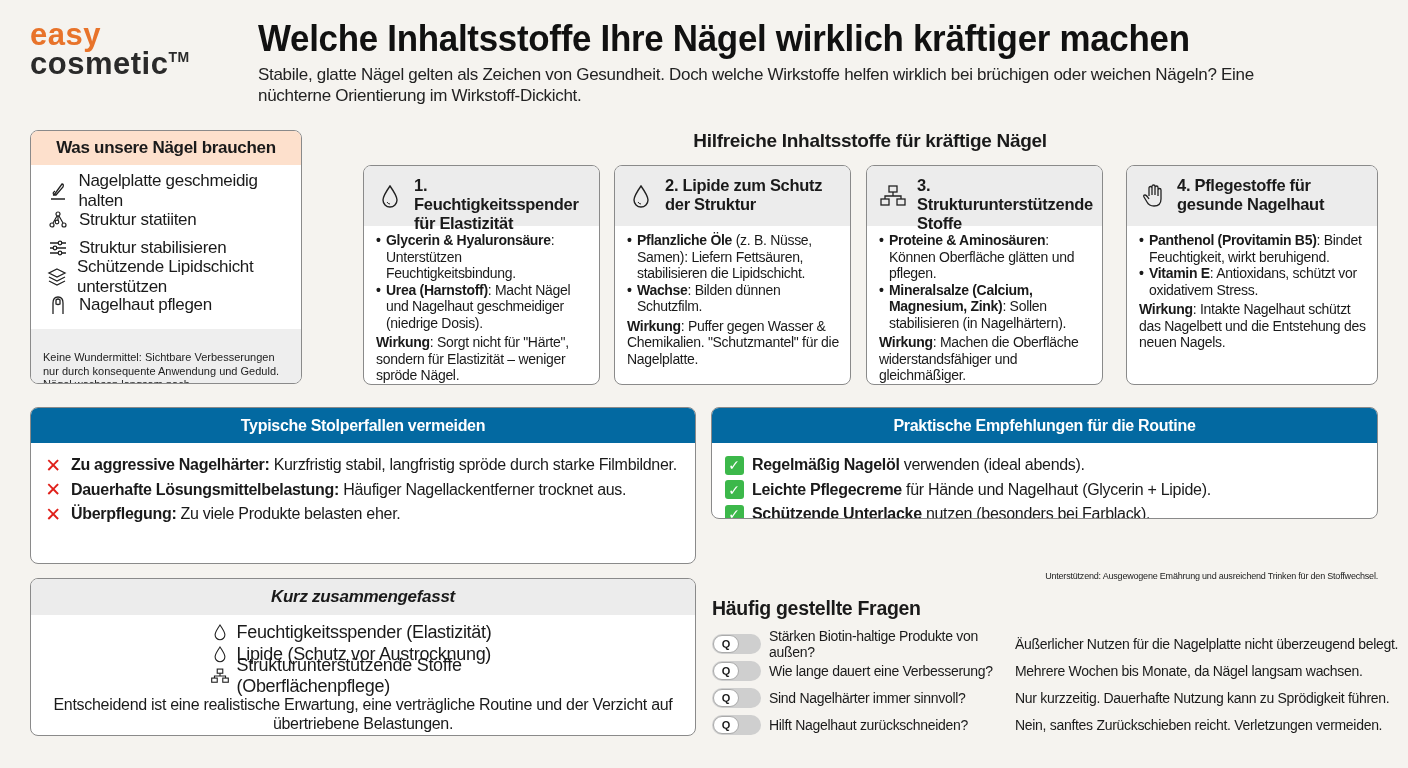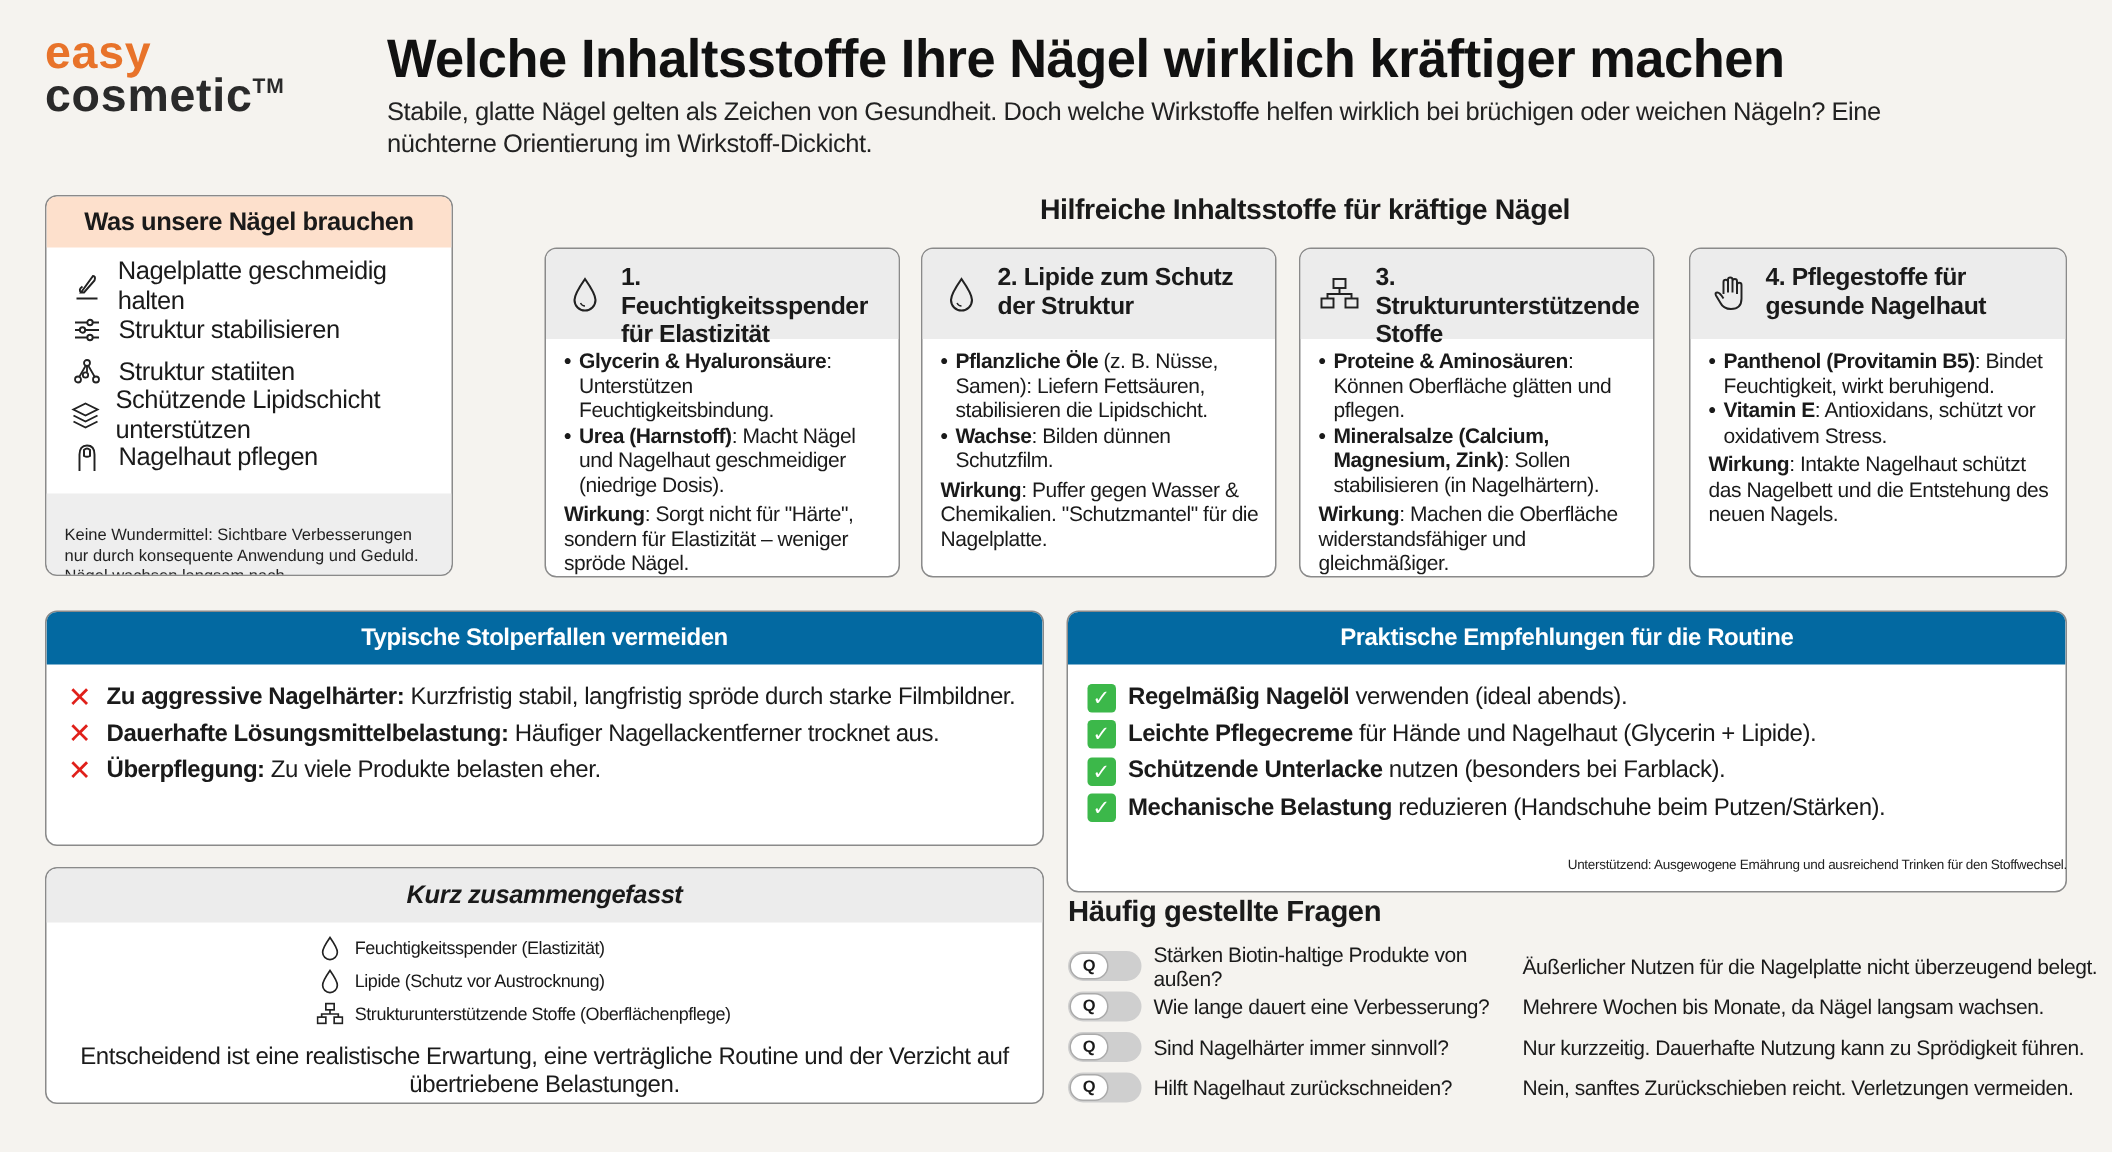--- a/index.html
+++ b/index.html
@@ -34,34 +34,34 @@
   .ing .head { background: #ececec; height: 60px; display: flex; align-items: flex-start; padding: 10px 8px 0 12px; }
   .ing .head .ic { width: 28px; height: 28px; flex: none; margin-right: 10px; margin-top: 6px; display:flex; align-items:center; justify-content:center; }
   .ing .head .t { font-weight: bold; font-size: 16.5px; line-height: 19px; letter-spacing: -0.3px; }
   .ing .body { padding: 6px 10px 0 12px; font-size: 14px; line-height: 16.5px; letter-spacing: -0.3px; }
   .ing .body .b { display: flex; }
   .ing .body .b .dot { width: 10px; flex: none; font-weight: bold; }
   .ing .body .w { margin-top: 3px; }
   .ing b { font-weight: bold; }
 
   .pitfalls { left: 30px; top: 407px; width: 666px; height: 157px; }
-  .recs { left: 711px; top: 407px; width: 667px; height: 188px; }
+  .recs { left: 711px; top: 407px; width: 667px; height: 112px; }
   .orange-head { background: #0369a1; color: #fff; height: 35px; line-height: 35px; text-align: center; font-weight: bold; font-size: 16px; letter-spacing: -0.3px; }
   .list { list-style: none; padding: 10px 0 0 12px; }
   .list li { height: 24.5px; display: flex; align-items: center; font-size: 16px; letter-spacing: -0.3px; }
   .list li .mk { width: 20px; margin-right: 8px; display:inline-flex; justify-content:center; }
   .x { color: #e0201a; font-weight: bold; font-size: 19px; }
   .chk { width: 19px; height: 19px; background: #3cb84a; border-radius: 3px; color: #fff; font-size: 14px; font-weight: bold; display:inline-flex; align-items:center; justify-content:center; }
 
   .support { position: absolute; right: 30px; top: 571px; font-size: 9px; color: #222; letter-spacing: -0.2px; }
 
   .summary { left: 30px; top: 578px; width: 666px; height: 158px; }
   .summary .head { background: #ececec; height: 36px; line-height: 36px; text-align: center; font-weight: bold; font-size: 17px; letter-spacing: -0.3px; font-style: italic; }
   .summary ul { list-style: none; padding: 6px 0 0 0; display: flex; flex-direction: column; align-items: center; }
-  .summary li { height: 22px; display: flex; align-items: center; font-size: 12px; letter-spacing: -0.3px; width: 360px; margin-left: 55px; }
+  .summary li { height: 22px; display: flex; align-items: center; font-size: 18px; letter-spacing: -0.3px; width: 360px; margin-left: 55px; }
   .summary li .ic { width: 18px; margin-right: 8px; display:inline-flex; justify-content:center; }
   .summary .concl { text-align: center; font-size: 16px; line-height: 19px; padding: 8px 20px 0; letter-spacing: -0.3px; }
 
   .faq-title { position: absolute; left: 712px; top: 597px; font-size: 19.5px; font-weight: bold; letter-spacing: -0.3px; }
   .faq { position: absolute; left: 712px; top: 630px; width: 680px; }
   .faq .row { display: flex; align-items: center; height: 27px; font-size: 14px; letter-spacing: -0.3px; }
   .faq .tog { width: 49px; height: 20px; border-radius: 10px; background: #cfcfcf; position: relative; margin-right: 8px; flex: none; }
   .faq .tog .knob { position: absolute; left: 1px; top: 1px; width: 26px; height: 18px; border-radius: 9px; background: #fff; border: 1px solid #aaa; font-size: 11px; font-weight: bold; display: flex; align-items: center; justify-content: center; }
   .faq .q { width: 246px; flex: none; }
   .faq .a { white-space: nowrap; }
@@ -85,40 +85,40 @@
           <svg width="20" height="20" viewBox="0 0 20 20" fill="none" stroke="#222" stroke-width="1.3">
             <path d="M6 14 L14 3 Q16 3 15 6 L8 14 Z"></path>
             <path d="M3 18 H17"></path>
             <path d="M6 14 Q4 12 7 10"></path>
           </svg>
         </span>
       <span>Nagelplatte geschmeidig halten</span>
     </li>
     <li>
       <span class="ic">
-          <svg width="20" height="20" viewBox="0 0 20 20" fill="none" stroke="#222" stroke-width="1.3">
-            <path d="M2 5H18M2 10H18M2 15H18"></path>
-            <circle cx="12" cy="5" r="1.8" fill="#fff"></circle>
-            <circle cx="7" cy="10" r="1.8" fill="#fff"></circle>
-            <circle cx="12" cy="15" r="1.8" fill="#fff"></circle>
-          </svg>
-        </span>
-      <span>Struktur stabilisieren</span>
-    </li>
-    <li>
-      <span class="ic">
           <svg width="20" height="20" viewBox="0 0 20 20" fill="none" stroke="#222" stroke-width="1.2">
             <circle cx="10" cy="4" r="2"></circle>
             <circle cx="4" cy="15" r="2"></circle>
             <circle cx="16" cy="15" r="2"></circle>
             <circle cx="9" cy="12" r="1.8"></circle>
             <path d="M9 6L5 13M11 6L15 13M10 6V10"></path>
           </svg>
         </span>
       <span>Struktur statiiten</span>
+    </li>
+    <li>
+      <span class="ic">
+          <svg width="20" height="20" viewBox="0 0 20 20" fill="none" stroke="#222" stroke-width="1.3">
+            <path d="M2 5H18M2 10H18M2 15H18"></path>
+            <circle cx="12" cy="5" r="1.8" fill="#fff"></circle>
+            <circle cx="7" cy="10" r="1.8" fill="#fff"></circle>
+            <circle cx="12" cy="15" r="1.8" fill="#fff"></circle>
+          </svg>
+        </span>
+      <span>Struktur stabilisieren</span>
     </li>
     <li>
       <span class="ic">
           <svg width="20" height="20" viewBox="0 0 20 20" fill="none" stroke="#222" stroke-width="1.3">
             <path d="M10 2L18 6L10 10L2 6Z"></path>
             <path d="M2 10L10 14L18 10"></path>
             <path d="M2 14L10 18L18 14"></path>
           </svg>
         </span>
       <span>Schützende Lipidschicht unterstützen</span>

